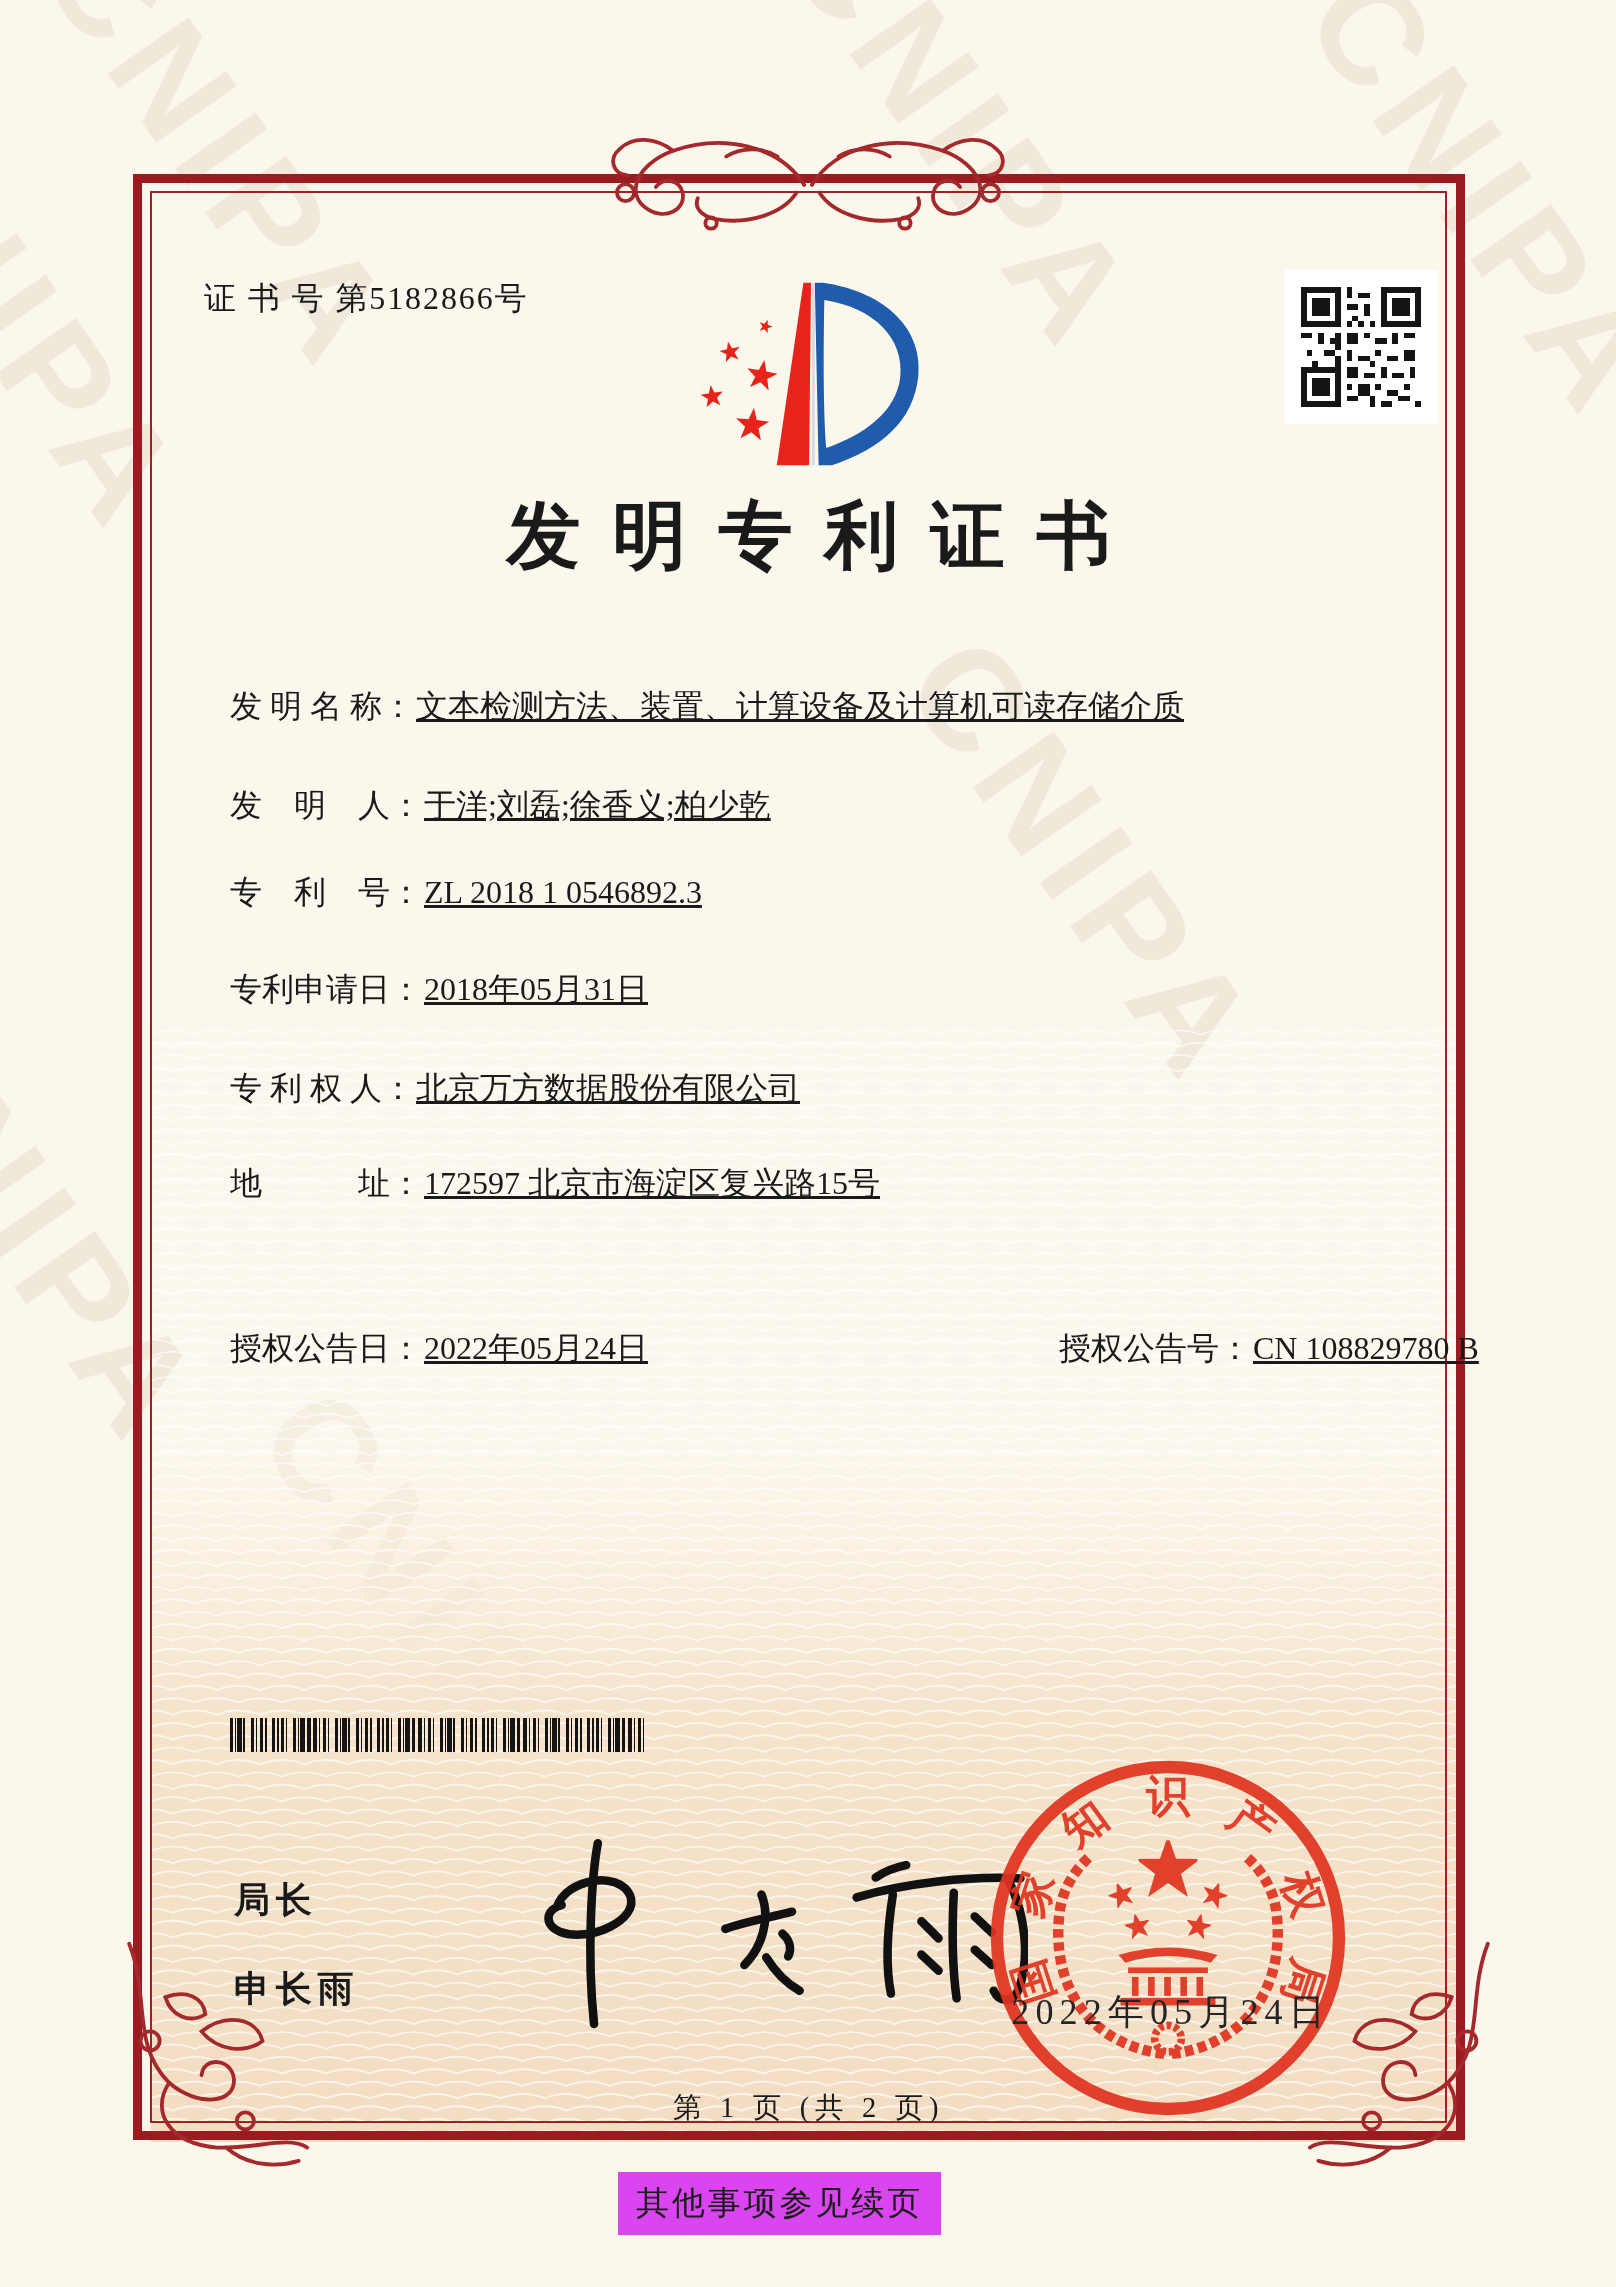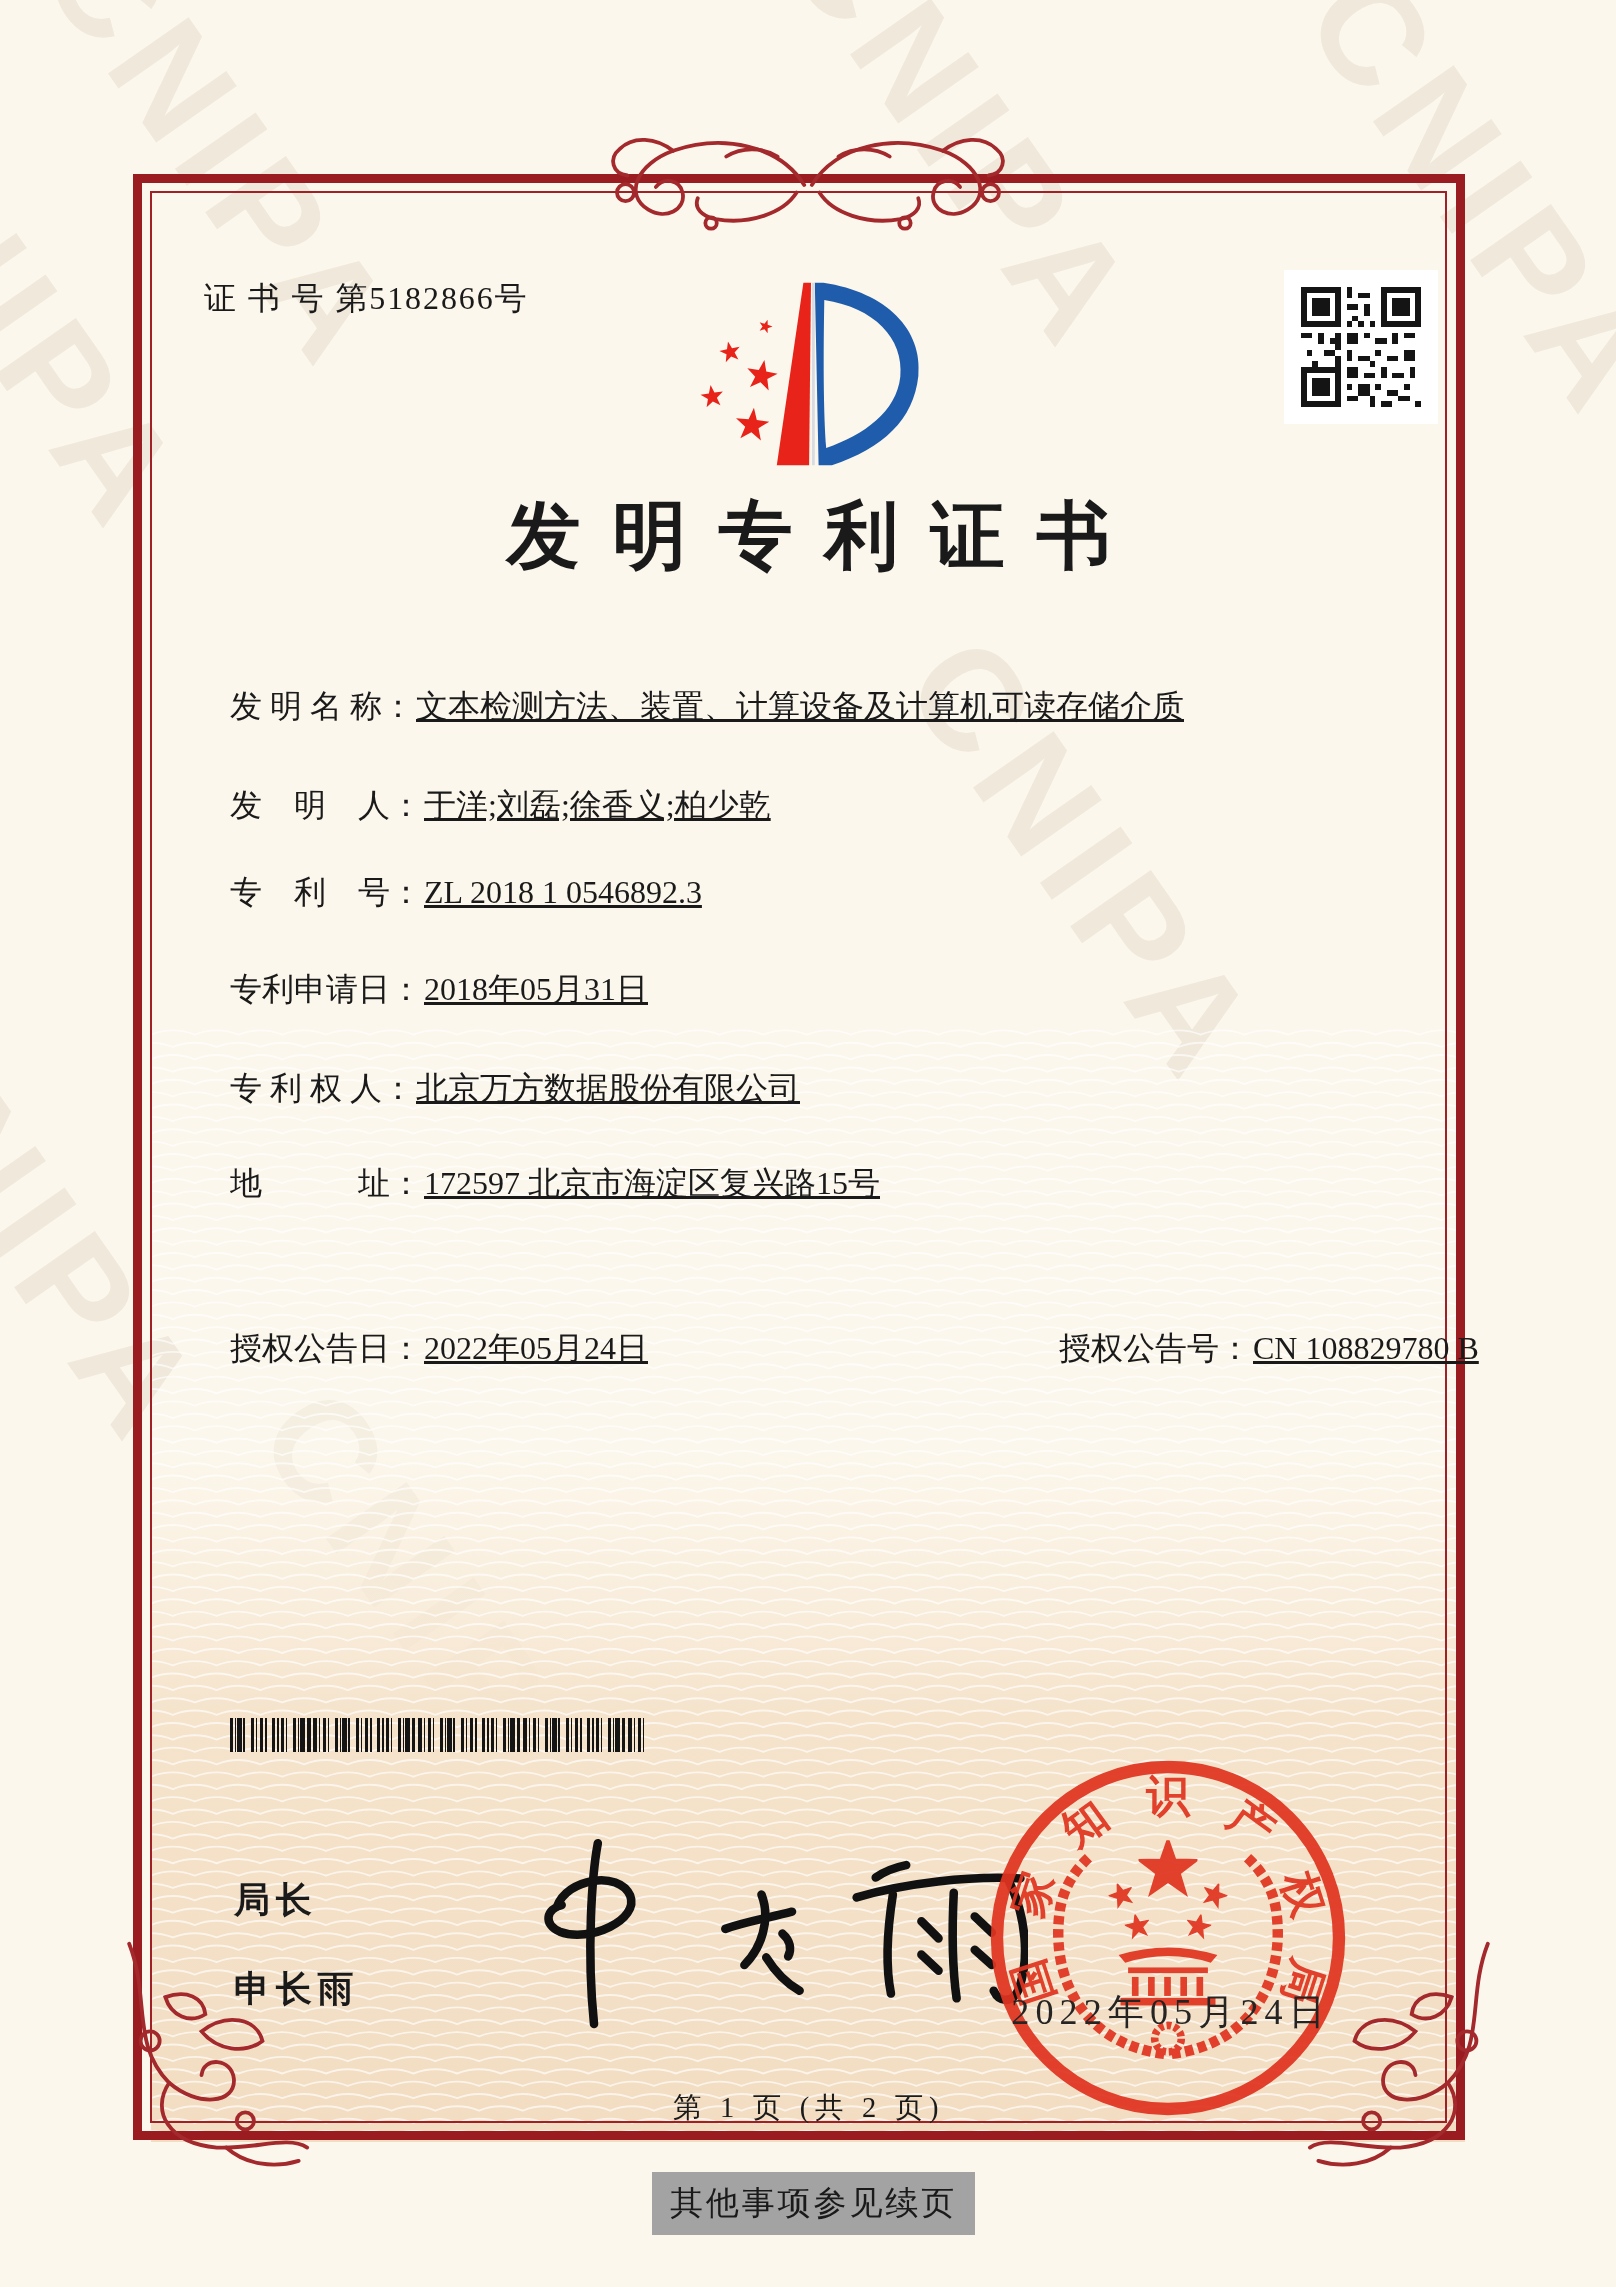--- a/index.html
+++ b/index.html
@@ -73,21 +73,21 @@
     font-size:36px;z-index:4;letter-spacing:5.7px;}
   #director-label{left:234px;top:1876px;}
   #director-name{left:234px;top:1965px;}
   #signature{left:476px;top:1807px;z-index:4;}
   #signature path{fill:none;stroke:#111;stroke-width:9;stroke-linecap:round;stroke-linejoin:round;}
   
   #seal{left:978px;top:1748px;z-index:5;}
   
   #page-info{left:0;right:0;top:2089px;text-align:center;font-size:28.5px;letter-spacing:5.7px;z-index:4;}
   #cont-note{
-    left:652px;top:2172px;width:323px;height:63px;background:#a3a3a3;z-index:4;
+    left:618px;top:2172px;width:323px;height:63px;background:#d946ef;z-index:4;
     display:flex;align-items:center;justify-content:center;font-size:33px;letter-spacing:2.9px;
   }
 </style>
 </head>
 <body>
 
 <div class="wm" style="left:-67px;top:57px;">CNIPA</div>
 <div class="wm" style="left:143px;top:-105px;">CNIPA</div>
 <div class="wm" style="left:885px;top:-124px;">CNIPA</div>
 <div class="wm" style="left:1408px;top:-57px;">CNIPA</div>

